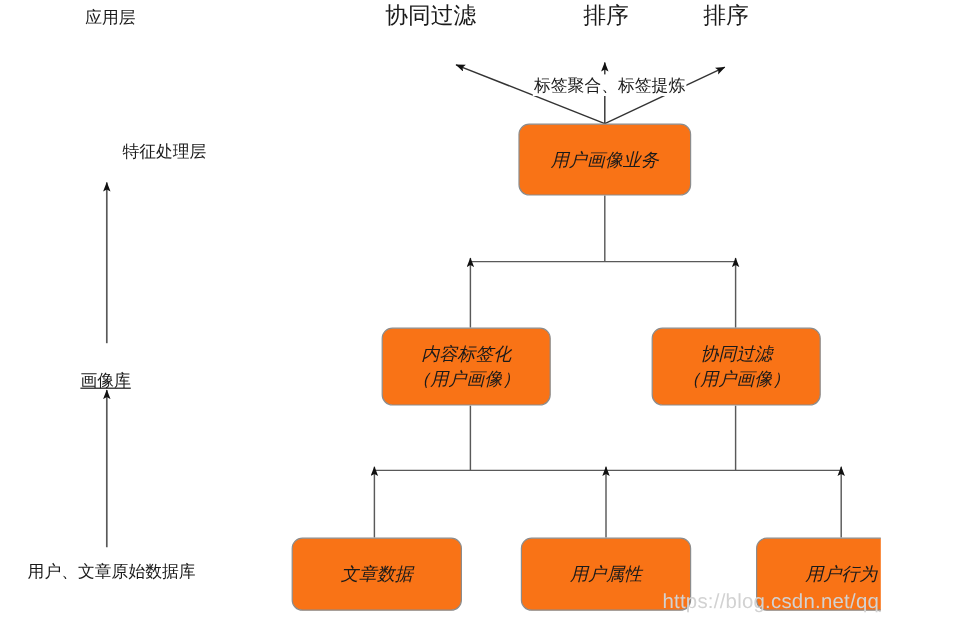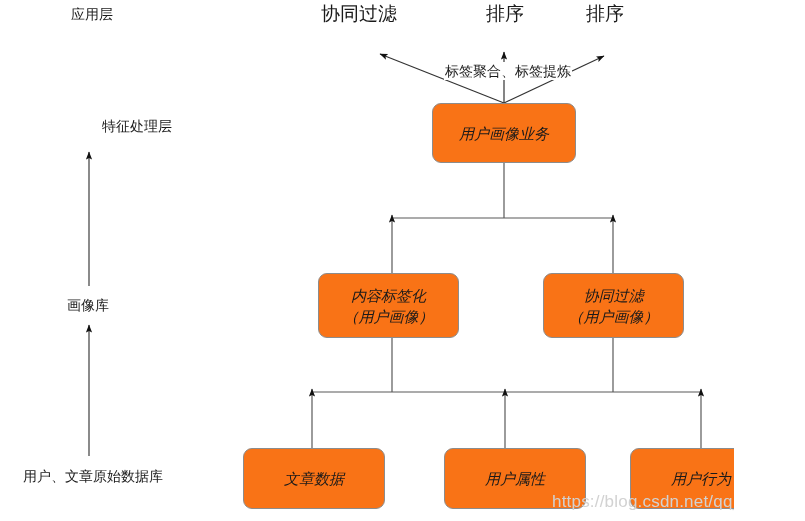--- a/index.html
+++ b/index.html
@@ -119,21 +119,21 @@
       <line x1="613" y1="338" x2="613" y2="392"></line>
       <line x1="312" y1="392" x2="701" y2="392"></line>
       <line x1="312" y1="448" x2="312" y2="389" marker-end="url(#ah)"></line>
       <line x1="505" y1="448" x2="505" y2="389" marker-end="url(#ah)"></line>
       <line x1="701" y1="448" x2="701" y2="389" marker-end="url(#ah)"></line>
     </g>
   </svg>
 
   <div class="axis-label" style="left:92px; top:5px;">应用层</div>
   <div class="axis-label" style="left:89px; top:117px;margin-left:48px;">特征处理层</div>
-  <div class="axis-label" style="left:88px; top:296px;">画像库</div>
+  <div class="axis-label" style="left:88px; top:308px;text-decoration:underline;">画像库</div>
   <div class="axis-label" style="left:93px; top:467px;">用户、文章原始数据库</div>
 
   <div class="top-label" style="left:359px; top:5px;">协同过滤</div>
   <div class="top-label" style="left:505px; top:5px;">排序</div>
   <div class="top-label" style="left:605px; top:5px;">排序</div>
 
   <div class="edge-label" style="left:508px; top:62px;">标签聚合、标签提炼</div>
 
   <div class="node" style="left:432px; top:103px; width:144px; height:60px;">
     <span class="l1">用户画像业务</span>
@@ -146,21 +146,21 @@
 
   <div class="node" style="left:543px; top:273px; width:141px; height:65px;">
     <span class="l1">协同过滤</span>
     <span class="l2">（用户画像）</span>
   </div>
 
   <div class="node" style="left:243px; top:448px; width:142px; height:61px;">
     <span class="l1">文章数据</span>
   </div>
 
-  <div class="node" style="left:434px; top:448px; width:142px; height:61px;margin-left:10px;">
+  <div class="node" style="left:434px; top:448px; width:142px; height:61px;">
     <span class="l1">用户属性</span>
   </div>
 
   <div class="node" style="left:630px; top:448px; width:142px; height:61px;">
     <span class="l1">用户行为</span>
   </div>
 
   <div class="watermark" style="left:552px; top:492px;">https://blog.csdn.net/qq_31784189</div>
 
 </div>

